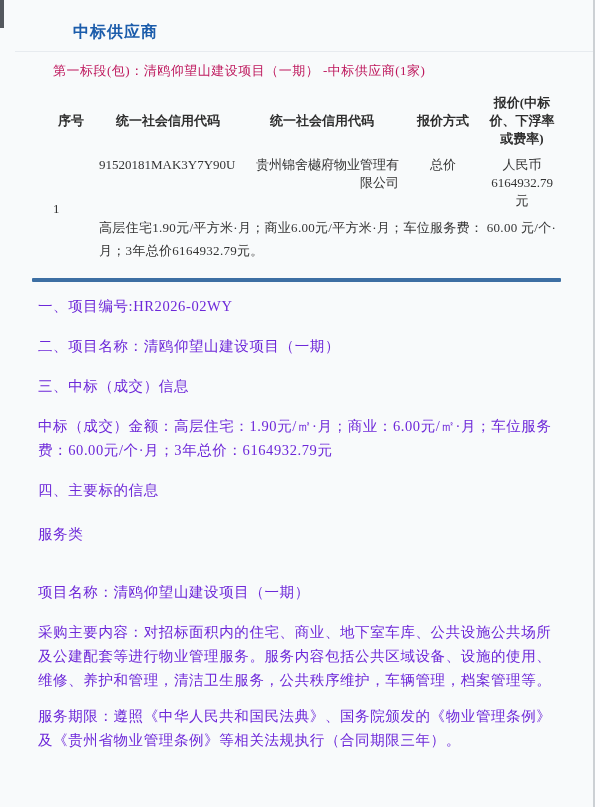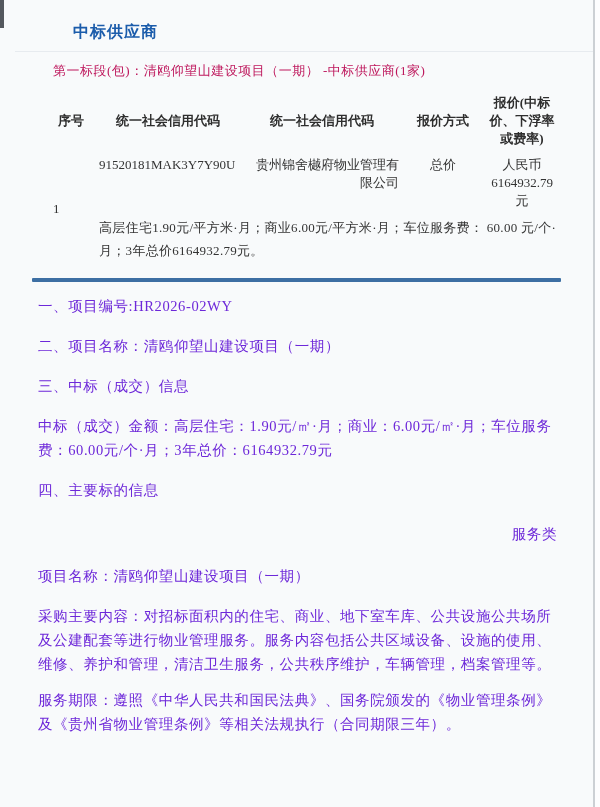--- a/index.html
+++ b/index.html
@@ -94,21 +94,21 @@
     color: #1d1d1d;
     letter-spacing: 3px;
   }
   .para {
     font-size: 14.5px;
     line-height: 24px;
     margin: 0 0 16px 0;
     color: #6d28d9;
     letter-spacing: 0.6px;
   }
-  .para.center { text-align: right; margin-top: 20px; margin-bottom: 18px; }
+  .para.center { text-align: left; margin-top: 20px; margin-bottom: 34px; }
   .para.tight { margin-bottom: 12px; }
 </style>
 </head>
 <body>
 
 <div class="page">
   <div class="scan-edge"></div>
 
   <div class="supplier-section">
     <h2 class="supplier-heading">中标供应商</h2>

